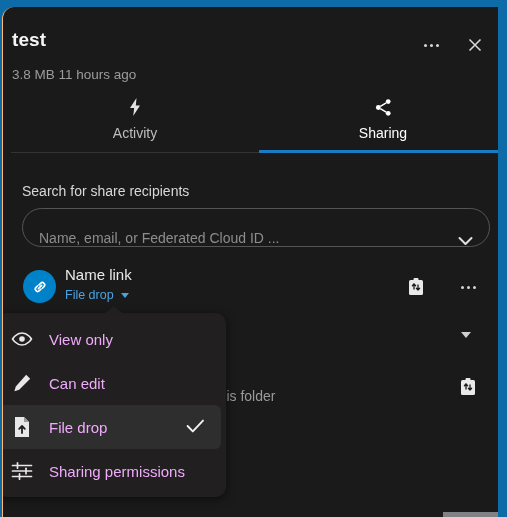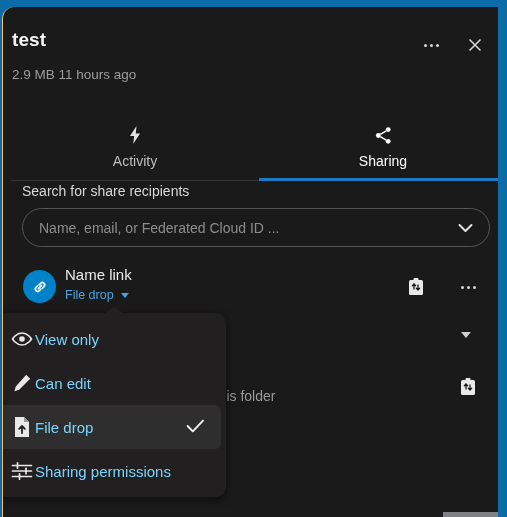--- a/index.html
+++ b/index.html
@@ -44,21 +44,21 @@
     width: 30px; height: 30px;
     display: flex; align-items: center; justify-content: center;
     border-radius: 50%; cursor: pointer; color: #d6d6d6;
   }
   #menu-btn { left: 413px; }
   #close-btn { left: 457px; }
   .dots { display: flex; gap: 3px; }
   .dots i { width: 3px; height: 3px; border-radius: 50%; background: #d6d6d6; display: block; }
 
   
-  .tabs { position: absolute; left: 0; top: 107px; width: 496px; height: 68px; padding-left: 20px; }
+  .tabs { position: absolute; left: 0; top: 79px; width: 496px; height: 68px; padding-left: 20px; }
   .tab {
     position: absolute; top: 0; width: 248px; height: 66px;
     display: flex; flex-direction: column; align-items: center; justify-content: flex-start;
     padding-top: 8px; cursor: pointer;
   }
   #tab-activity { left: 8px; }
   #tab-sharing  { left: 256px; }
   .tab .tab-ico { height: 26px; display: flex; align-items: center; justify-content: center; }
   .tab .tab-lbl { margin-top: 5px; font-size: 14px; color: #bdbdbd; }
   #tab-sharing .tab-lbl { color: #ffffff; font-weight: normal; }
@@ -73,21 +73,21 @@
 
   
   .search-label {
     position: absolute; left: 19px; top: 176px;
     font-size: 14px; color: #d8d8d8;
   }
   .search-box {
     position: absolute; left: 19px; top: 201px;
     width: 468px; height: 39px;
     border: 1px solid #555; border-radius: 20px;
-    background: transparent; display: flex; align-items: center;
+    background: transparent; display: flex; align-items: flex-end;
     padding: 0 16px; cursor: text;
   }
   .search-box input {
     flex: 1; background: transparent; border: none; outline: none;
     color: #e6e6e6; font-size: 14px; font-family: "Liberation Sans", sans-serif;
   }
   .search-box input::placeholder { color: #8d8d8d; }
 
   
   .link-row { position: absolute; left: 0; top: 258px; width: 496px; height: 48px; }
@@ -146,33 +146,33 @@
     z-index: 5;
   }
   .menu-item {
     position: relative;
     height: 44px; display: flex; align-items: center;
     padding-left: 12px; cursor: pointer; border-radius: 6px;
     margin: 0 5px 0 0;
   }
   .menu-item.active { background: #2e2e2e; }
   .mi-ico { width: 26px; display: flex; align-items: center; justify-content: center; }
-  .mi-lbl { font-size: 15px; color: #7dd3fc; }
+  .mi-lbl { margin-left: 14px; font-size: 15px; color: #f0abfc; }
   .mi-check { position: absolute; right: 16px; top: 13px; }
   svg { display: block; }
 </style>
 </head>
 <body>
 
 <div id="root">
   <div class="panel">
 
     <div class="header">
       <div class="title">test</div>
-      <div class="subtitle">2.9 MB 11 hours ago</div>
+      <div class="subtitle">3.8 MB 11 hours ago</div>
 
       <div class="hdr-btn" id="menu-btn">
         <span class="dots">
             <i></i>
             <i></i>
             <i></i>
           </span>
       </div>
 
       <div class="hdr-btn" id="close-btn">

